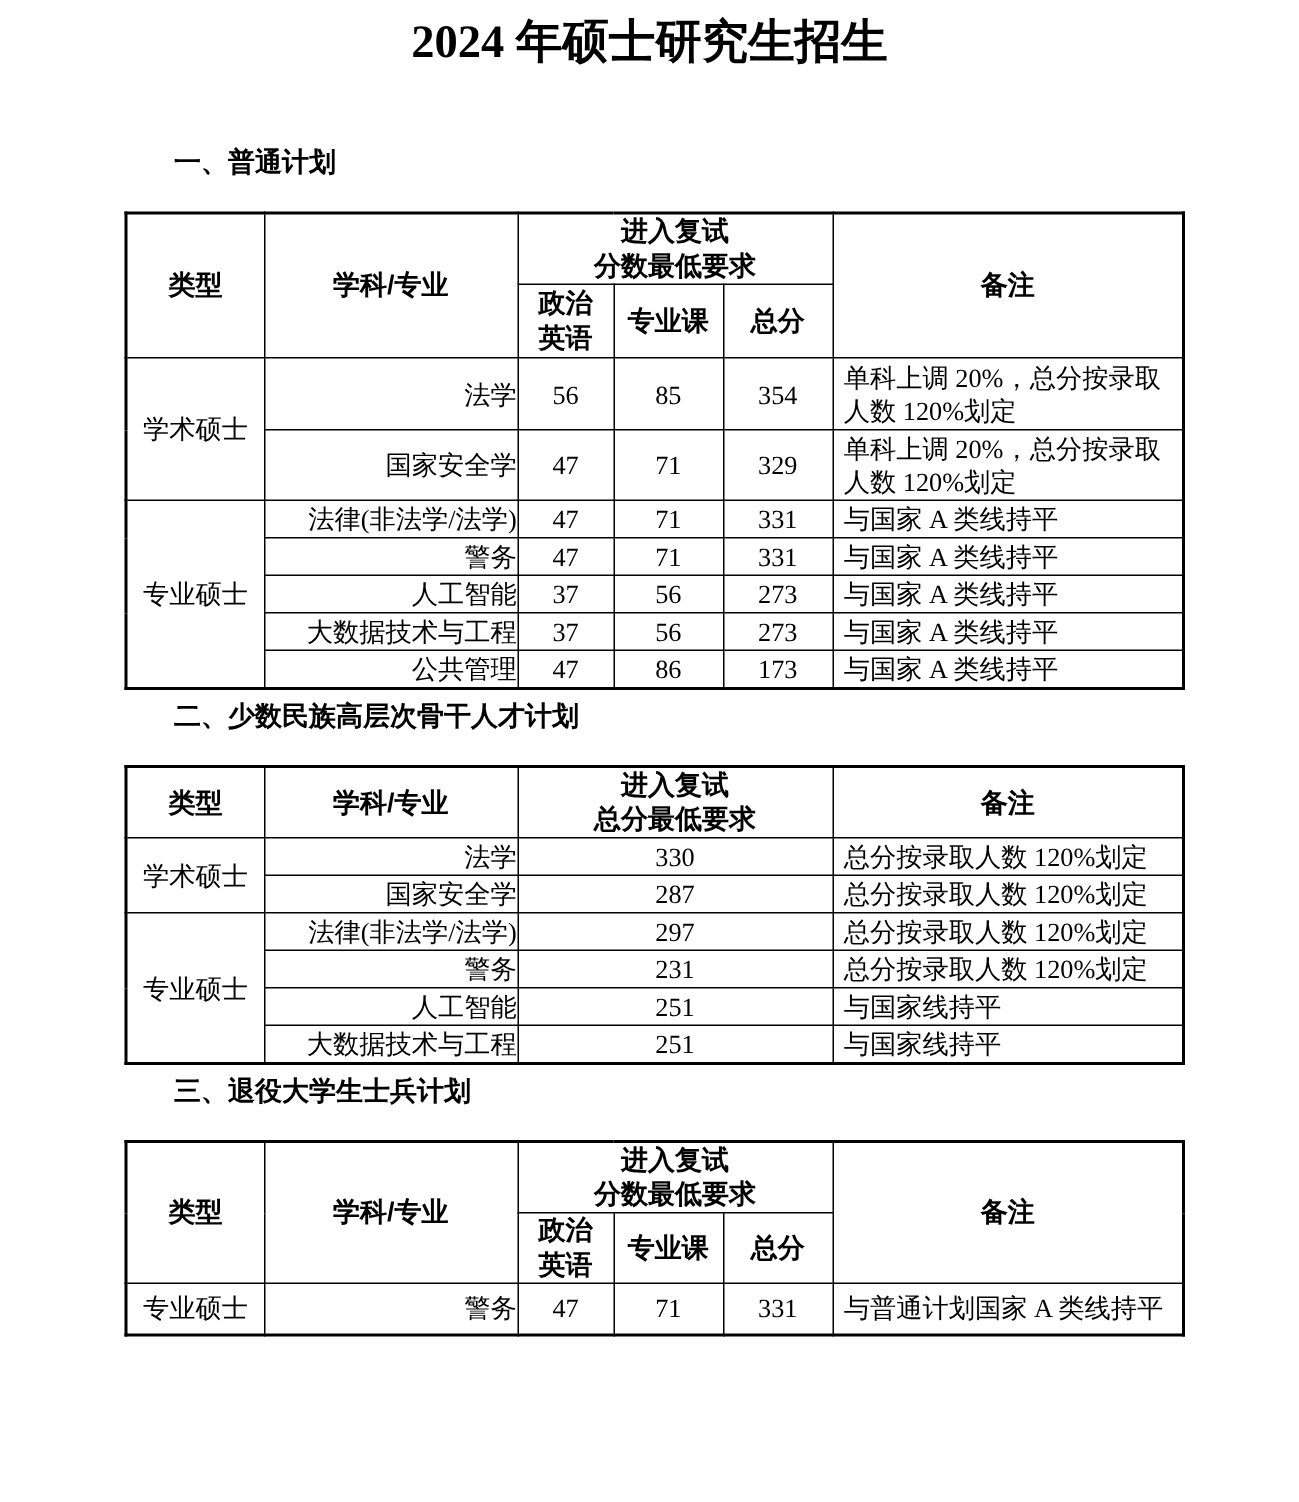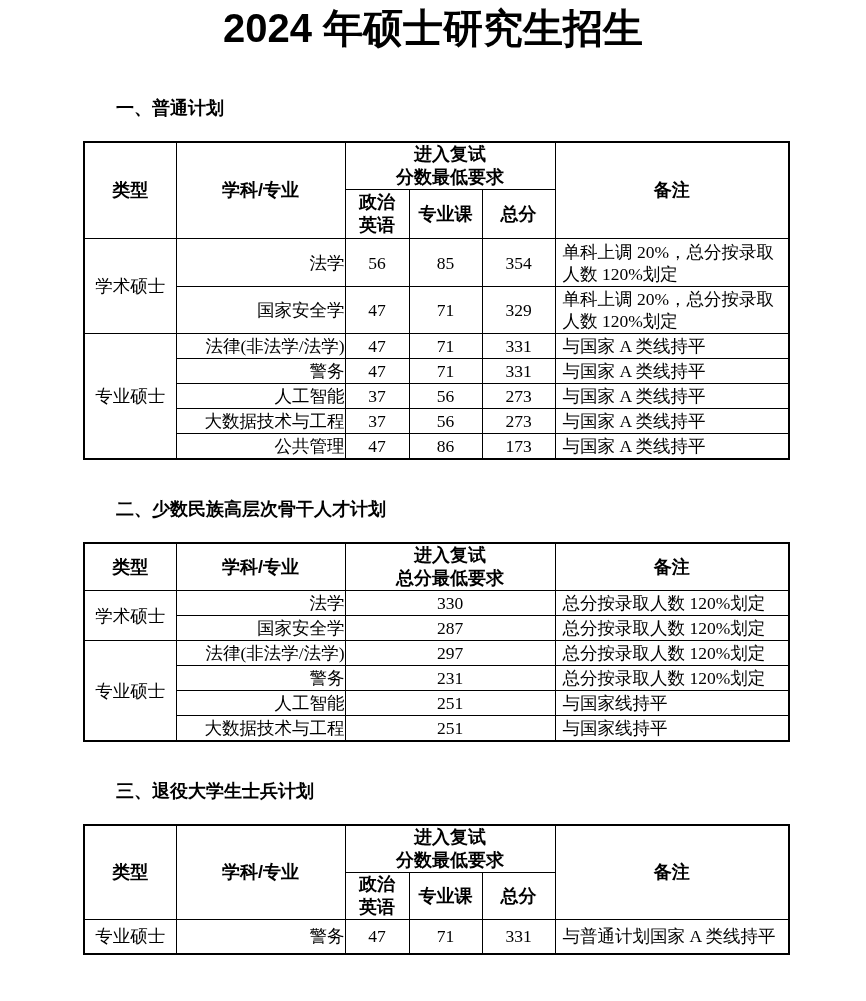--- a/index.html
+++ b/index.html
@@ -4,25 +4,25 @@
 <style>
   * { margin:0; padding:0; box-sizing:border-box; }
   html,body { background:#ffffff; }
   body {
     width:866px; height:1001px; position:relative;
     color:#000; font-family:"Liberation Serif","DejaVu Serif",serif;
     overflow:hidden;
   }
   .title {
     margin-top:8px; text-align:center;
-    font-family:Liberation Sans, sans-serif;
-    font-weight:bold; font-size:40px; line-height:40px;
+    font-family:Liberation Serif, serif;
+    font-weight:bold; font-size:31px; line-height:40px;
   }
   .title-line { display:block; }
-  .section { margin-top:39px; }
+  .section { margin-top:7px; }
   .section.first { margin-top:50px; }
   .section-heading {
     margin-left:116px;
     font-family:"Liberation Sans","DejaVu Sans",sans-serif;
     font-weight:bold; font-size:18px; line-height:21px;
   }
   table.score-table {
     margin-left:83px; margin-top:22px;
     border-collapse:collapse; table-layout:fixed; width:705px;
     border:2px solid #000;

